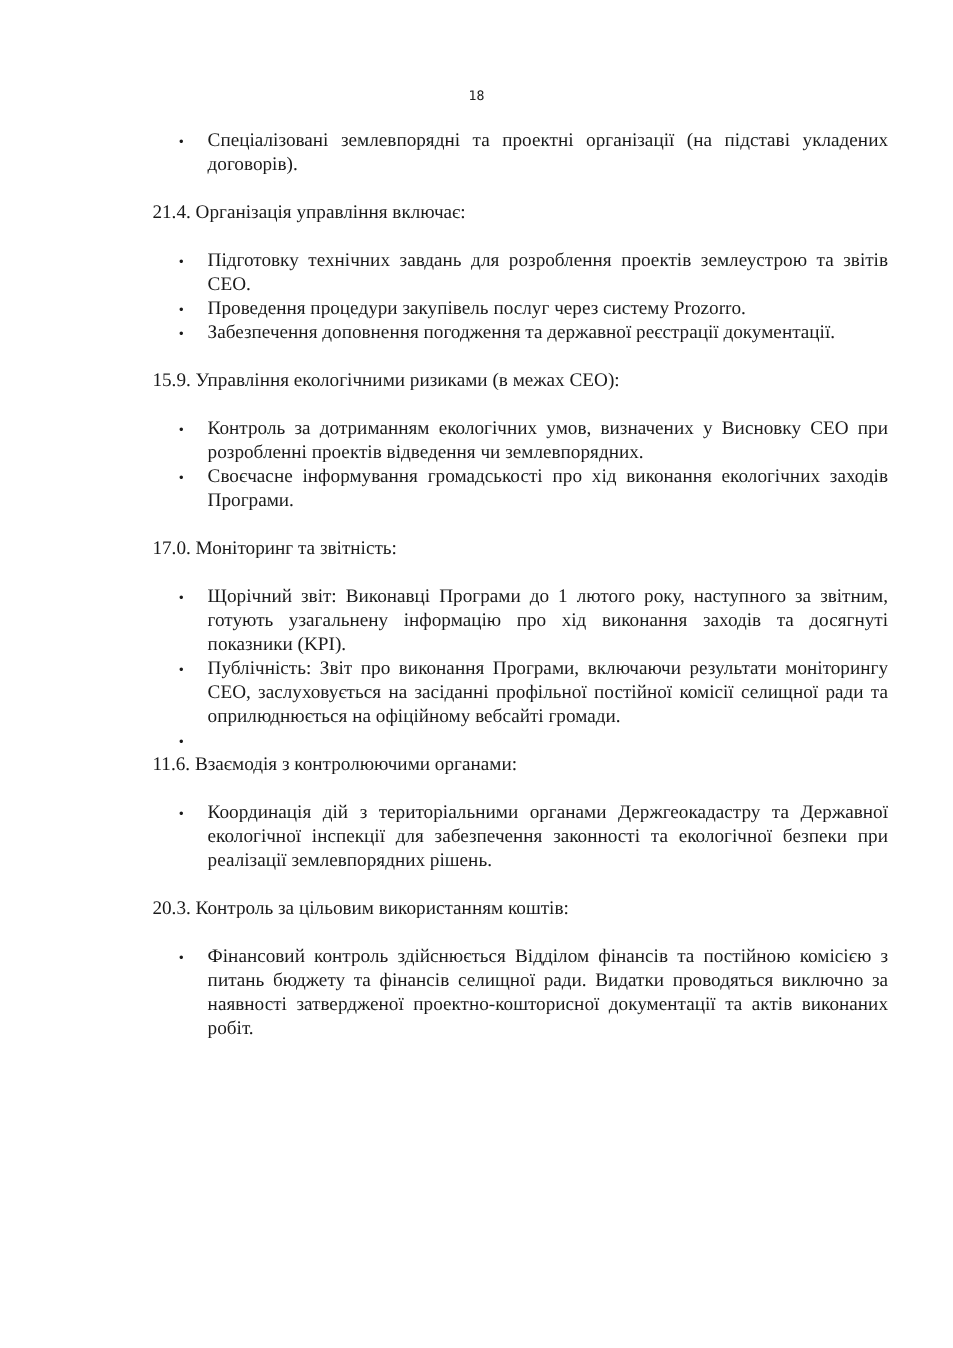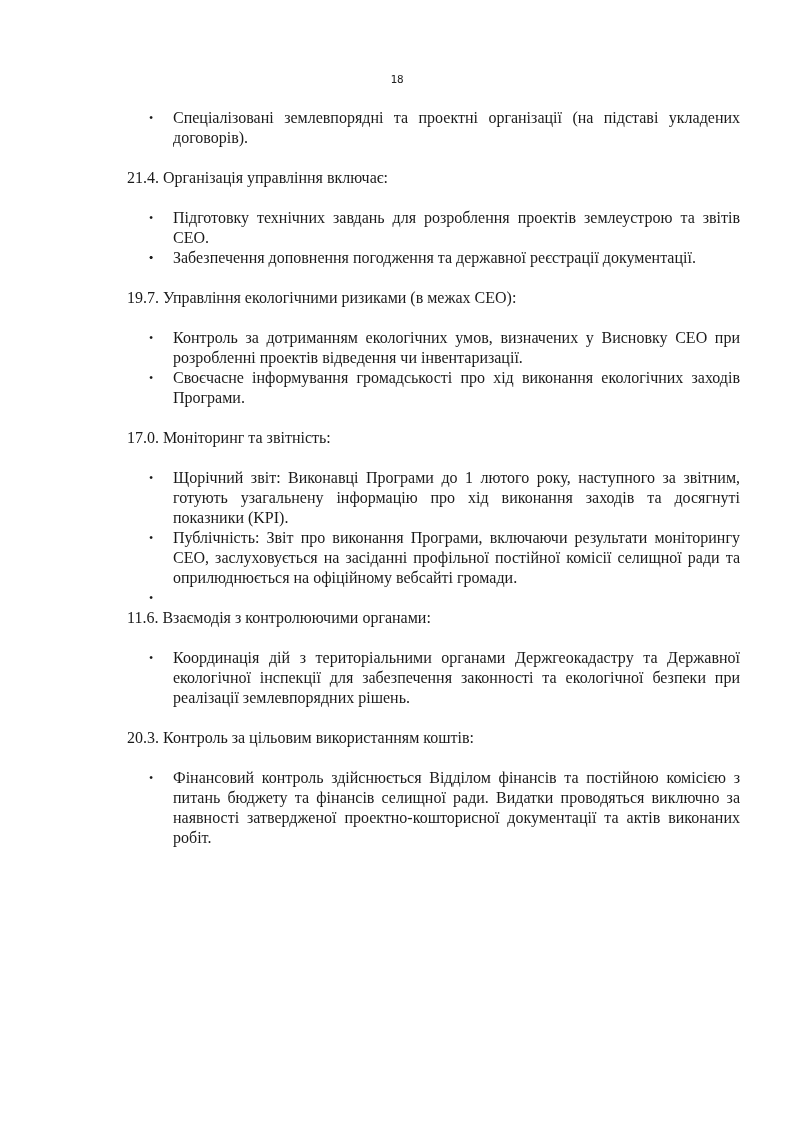--- a/index.html
+++ b/index.html
@@ -26,29 +26,29 @@
     <li>
       <span class="bullet">•</span>
       <span>Спеціалізовані землевпорядні та проектні організації (на підставі укладених договорів).</span>
     </li>
   </ul>
 
   <div class="section">
     <h3 class="heading">21.4. Організація управління включає:</h3>
     <ul class="blist">
       <li><span class="bullet">•</span><span>Підготовку технічних завдань для розроблення проектів землеустрою та звітів СЕО.</span></li>
-      <li><span class="bullet">•</span></li>
+      <li><span class="bullet">•</span><span>Проведення процедури закупівель послуг через систему Prozorro.</span></li>
       <li><span class="bullet">•</span><span>Забезпечення доповнення погодження та державної реєстрації документації.</span></li>
     </ul>
   </div>
 
   <div class="section">
-    <h3 class="heading">19.7. Управління екологічними ризиками (в межах СЕО):</h3>
+    <h3 class="heading">15.9. Управління екологічними ризиками (в межах СЕО):</h3>
     <ul class="blist">
-      <li><span class="bullet">•</span><span>Контроль за дотриманням екологічних умов, визначених у Висновку СЕО при розробленні проектів відведення чи інвентаризації.</span></li>
+      <li><span class="bullet">•</span><span>Контроль за дотриманням екологічних умов, визначених у Висновку СЕО при розробленні проектів відведення чи землевпорядних.</span></li>
       <li><span class="bullet">•</span><span>Своєчасне інформування громадськості про хід виконання екологічних заходів Програми.</span></li>
     </ul>
   </div>
 
   <div class="section">
     <h3 class="heading">17.0. Моніторинг та звітність:</h3>
     <ul class="blist">
       <li><span class="bullet">•</span><span>Щорічний звіт: Виконавці Програми до 1 лютого року, наступного за звітним, готують узагальнену інформацію про хід виконання заходів та досягнуті показники (KPI).</span></li>
       <li><span class="bullet">•</span><span>Публічність: Звіт про виконання Програми, включаючи результати моніторингу СЕО, заслуховується на засіданні профільної постійної комісії селищної ради та оприлюднюється на офіційному вебсайті громади.</span></li>
       <li><span class="bullet">•</span></li>

